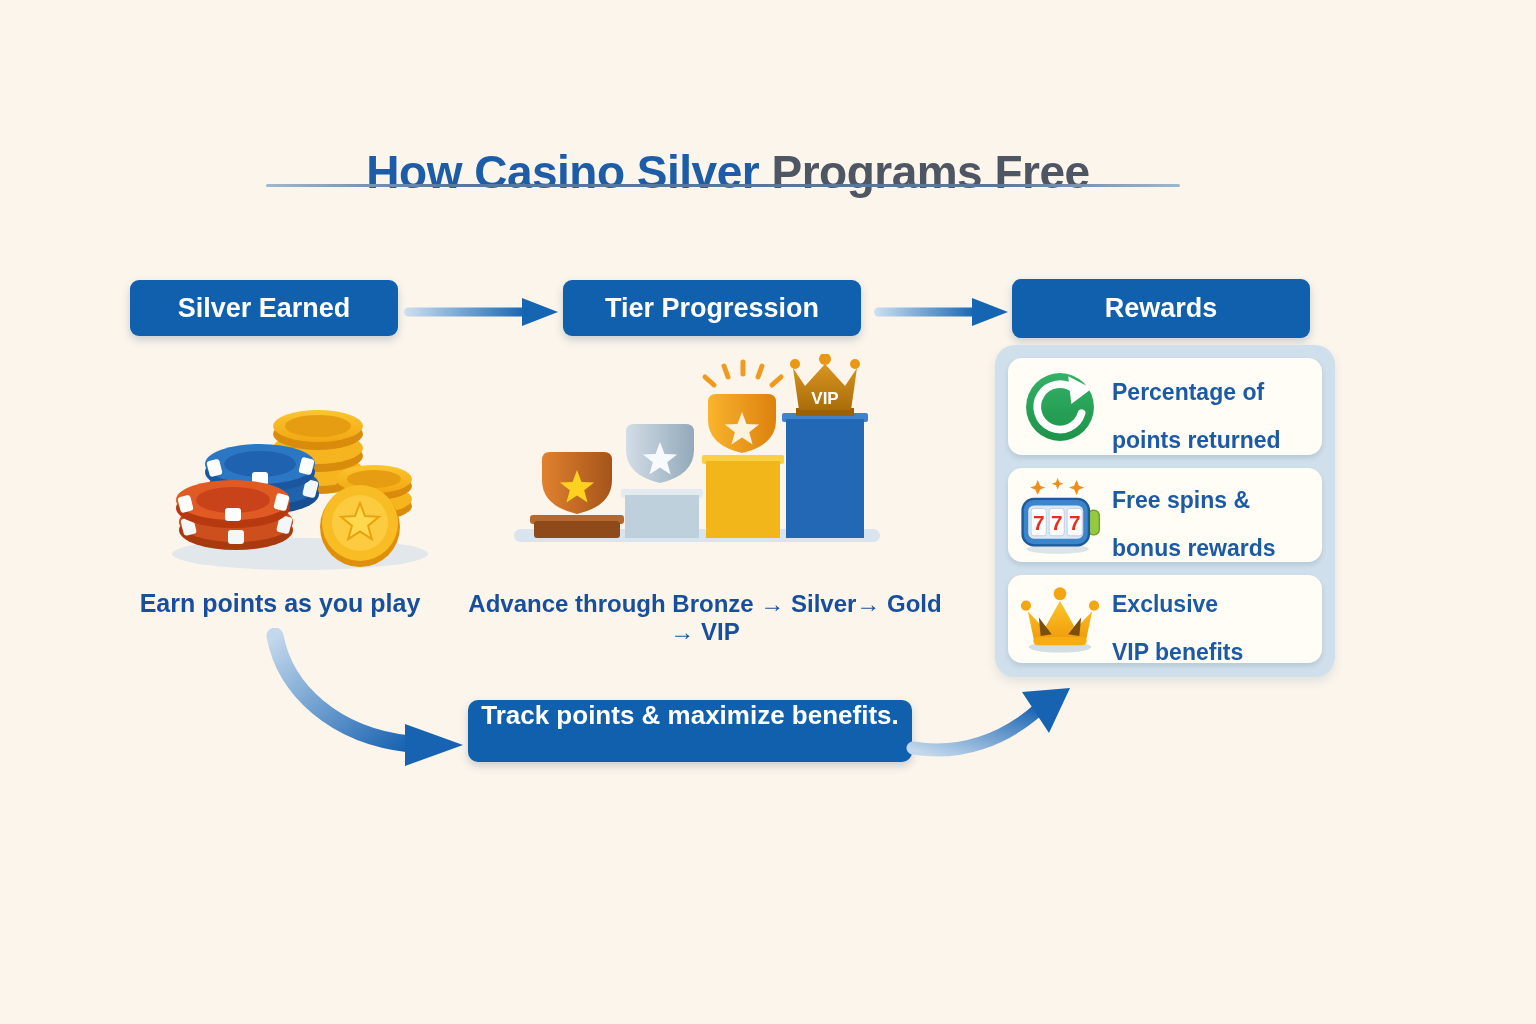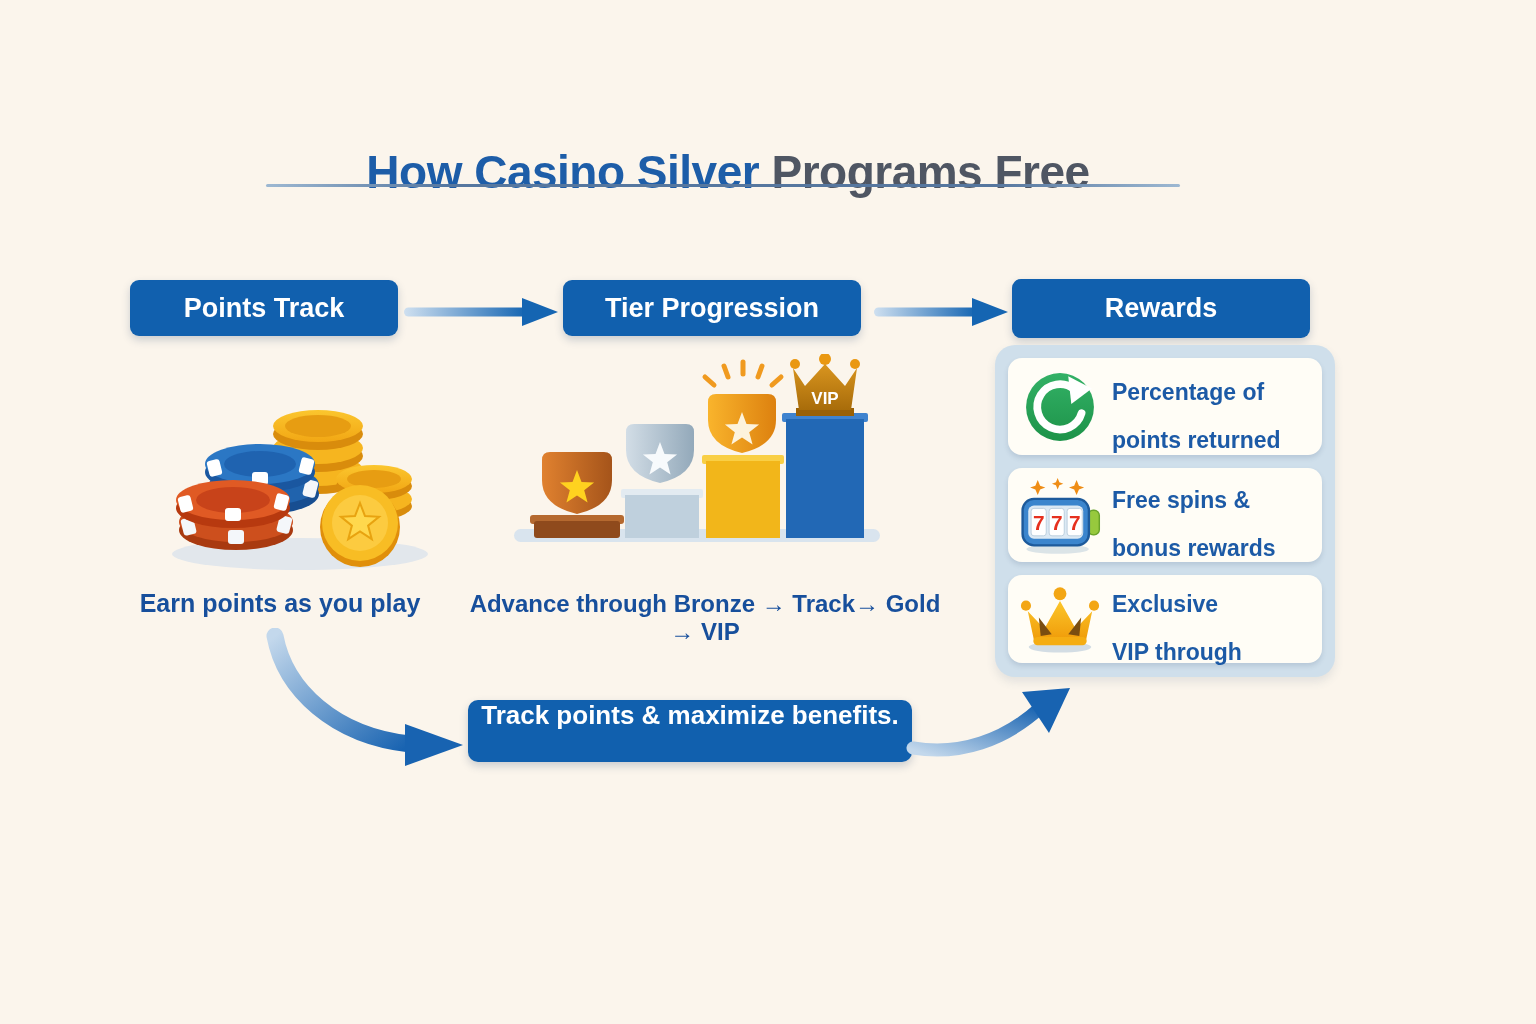--- a/index.html
+++ b/index.html
@@ -58,21 +58,21 @@
 </style>
 </head>
 <body>
 
 <div class="canvas">
 
   <h1 class="title"><span class="hl">How Casino Silver</span><span class="rest"> Programs Free</span></h1>
   <div class="title-underline"></div>
 
   <div class="flow-box box-points">
-    <span>Points Track</span>
+    <span>Silver Earned</span>
   </div>
   <div class="flow-box box-tier">
     <span>Tier Progression</span>
   </div>
   <div class="flow-box box-rewards">
     <span>Rewards</span>
   </div>
 
   <svg class="harrow harrow1" viewBox="0 0 158 34">
     <defs>
@@ -213,21 +213,21 @@
       <rect x="304" y="54" width="58" height="8" fill="#9a6106"></rect>
       <circle cx="303" cy="10" r="5" fill="#ea9811"></circle>
       <circle cx="333" cy="5" r="6" fill="#ea9811"></circle>
       <circle cx="363" cy="10" r="5" fill="#ea9811"></circle>
       <path d="M301,14 L313,32 L333,10 L353,32 L365,14 L359,56 L307,56 Z" fill="url(#crownG)"></path>
       <text x="333" y="50" text-anchor="middle" font-size="17" font-weight="bold" fill="#ffffff" font-family="Liberation Sans, sans-serif">VIP</text>
     </g>
   </svg>
 
   <div class="caption cap-points">Earn points as you play</div>
-  <div class="caption cap-tier">Advance through Bronze → Track→ Gold → VIP</div>
+  <div class="caption cap-tier">Advance through Bronze → Silver→ Gold → VIP</div>
 
   <div class="rewards-panel">
 
     <div class="reward-card card-0">
       <div class="card-icon">
         <svg width="72" height="72" viewBox="0 0 70 70">
           <defs>
               <linearGradient id="greenG" x1="0" y1="0" x2="0" y2="1">
             <stop offset="0" stop-color="#33b166"></stop>
                 <stop offset="1" stop-color="#1d9349"></stop>
@@ -284,21 +284,21 @@
           <circle cx="50" cy="10" r="7" fill="#f3a614"></circle>
           <circle cx="87" cy="23" r="5.5" fill="#f3a614"></circle>
           <path d="M15,29 L33,48 L50,18 L67,48 L85,29 L78,62 L22,62 Z" fill="url(#crownIconG)"></path>
           <polygon points="27,36 41,54 29,56" fill="#7a4d10"></polygon>
           <polygon points="73,36 59,54 71,56" fill="#7a4d10"></polygon>
           <rect x="21" y="57" width="58" height="9" rx="4.5" fill="#f5ad12"></rect>
         </svg>
       </div>
       <div class="card-text">
         <span>Exclusive</span>
-        <span>VIP through</span>
+        <span>VIP benefits</span>
       </div>
     </div>
   </div>
 
   <div class="banner">
     <span>Track points &amp; maximize benefits.</span>
   </div>
 
   <svg class="curve1" viewBox="0 0 215 140">
     <defs>

